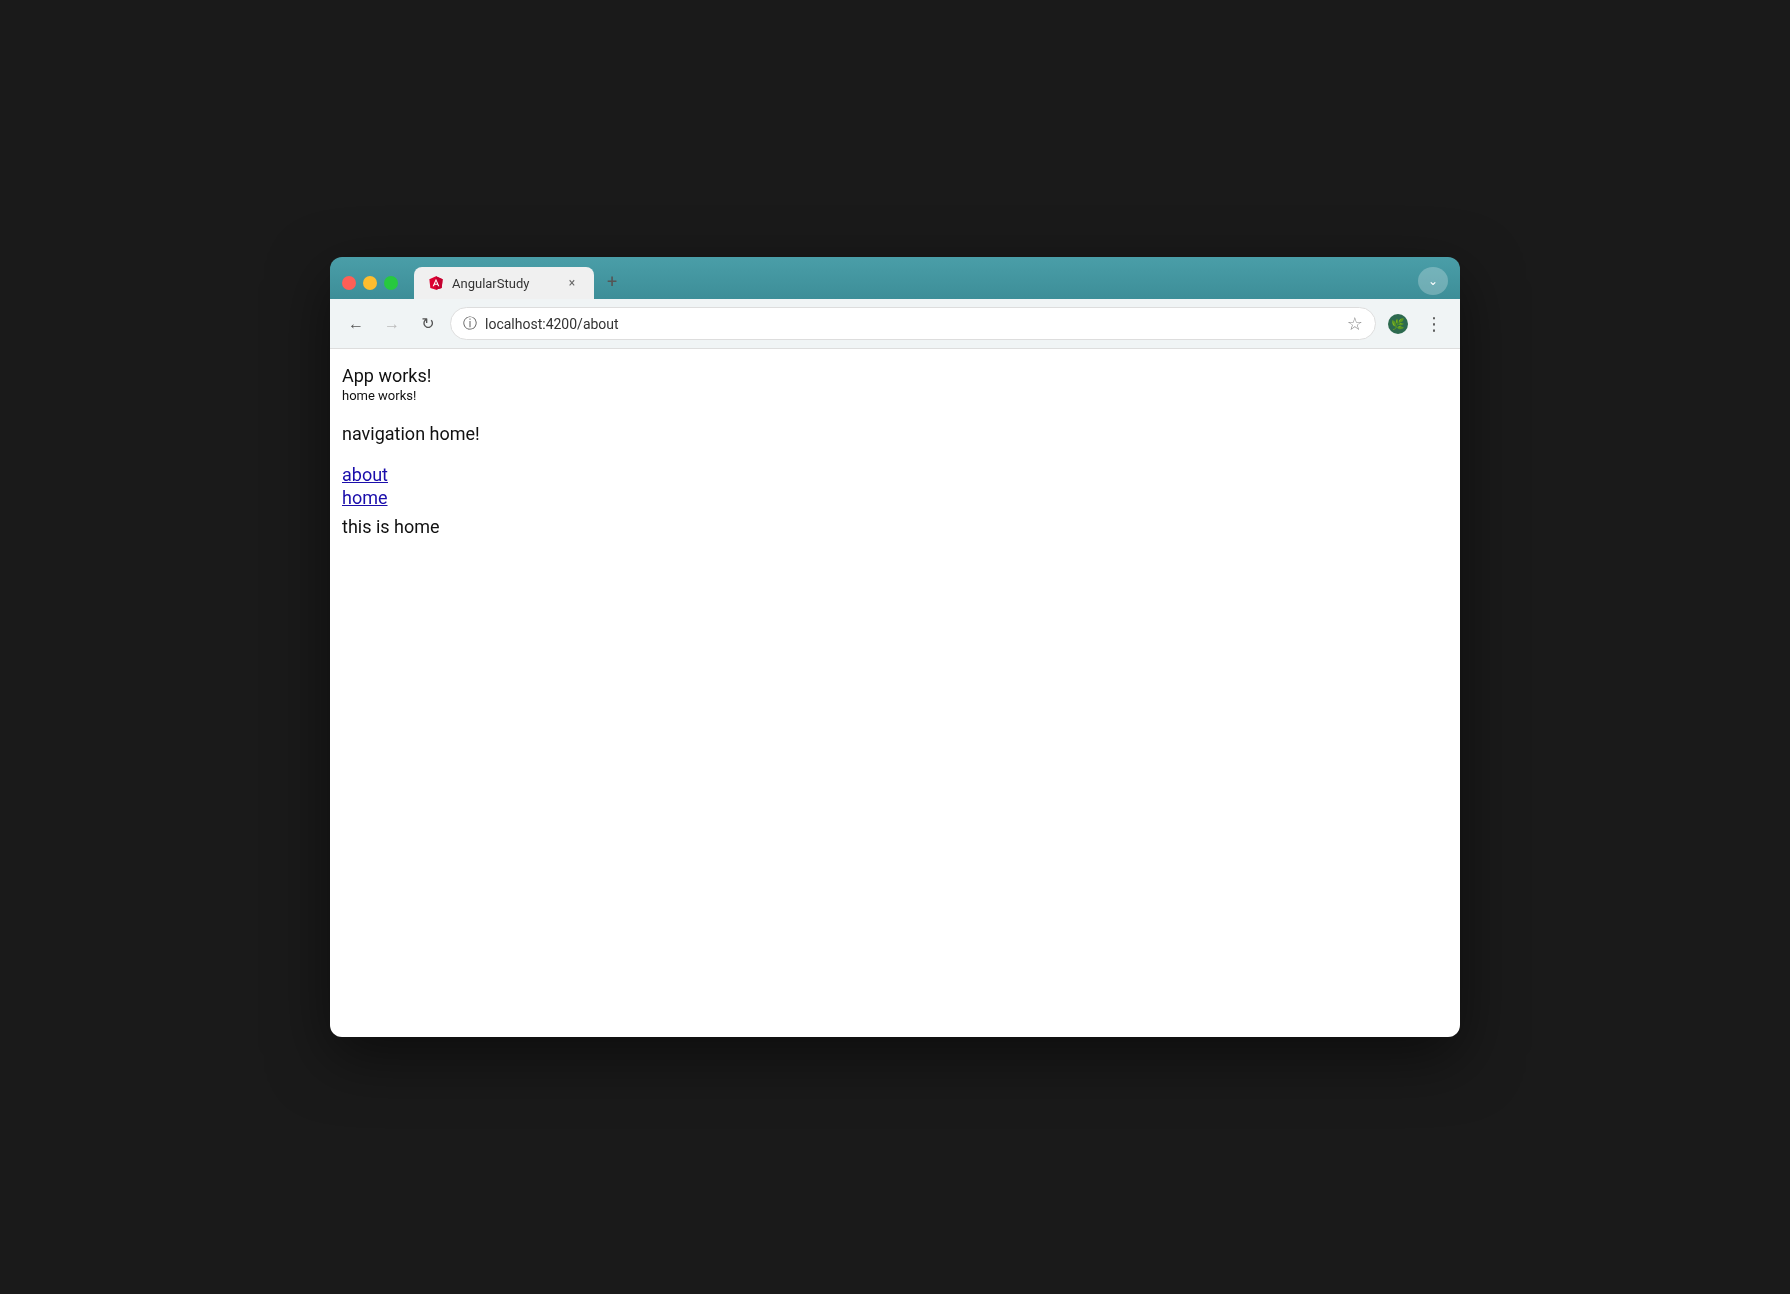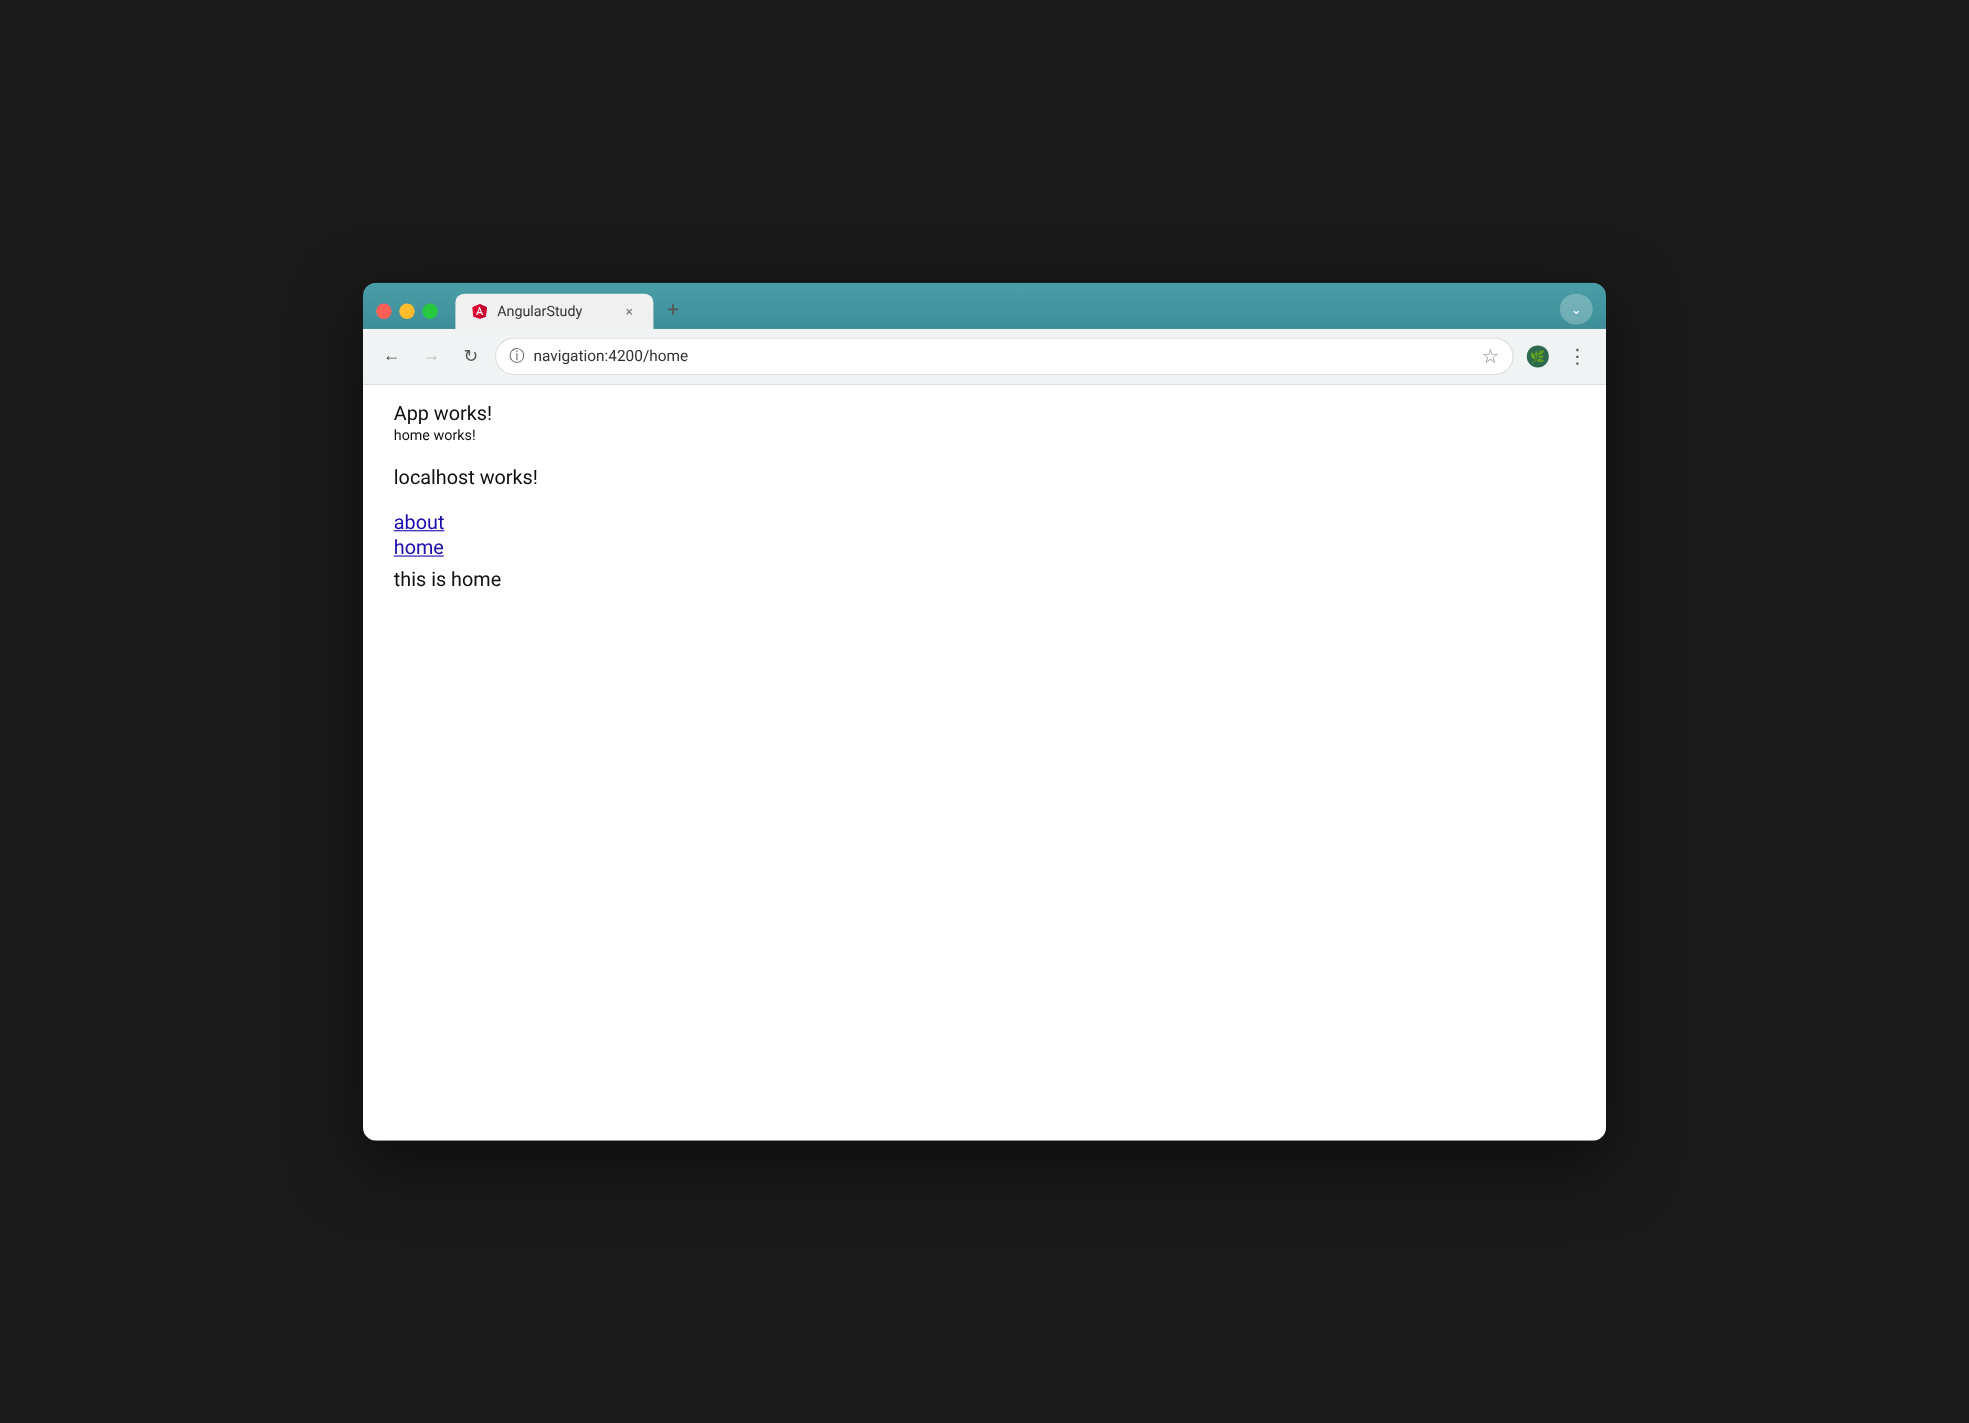--- a/index.html
+++ b/index.html
@@ -213,21 +213,21 @@
       justify-content: center;
       cursor: pointer;
       color: #555;
       font-size: 18px;
     }
 
     
     .page-content {
       flex: 1;
       background: white;
-      padding: 16px 28px;
+      padding: 16px 12px;
       overflow-y: auto;
     }
 
     .app-works {
       font-size: 18px;
       color: #111;
       margin-bottom: 2px;
     }
 
     .home-works {
@@ -288,35 +288,35 @@
     </div>
     <div class="tab-dropdown">⌄</div>
   </div>
 
   <div class="nav-bar">
     <button class="nav-btn">←</button>
     <button class="nav-btn disabled">→</button>
     <button class="nav-btn">↻</button>
     <div class="address-bar">
       <span class="address-info-icon">ⓘ</span>
-      <span class="address-text">navigation:4200/home</span>
+      <span class="address-text">localhost:4200/about</span>
       <span class="address-star">☆</span>
     </div>
     <div class="nav-extension">
       <svg width="22" height="22" viewBox="0 0 22 22">
         <ellipse cx="11" cy="11" rx="10" ry="10" fill="#2d6a4f"></ellipse>
         <text x="11" y="15" text-anchor="middle" fill="white" font-size="11">🌿</text>
       </svg>
     </div>
     <span class="nav-menu">⋮</span>
   </div>
 
   <div class="page-content">
     <p class="app-works">App works!</p>
     <p class="home-works">home works!</p>
-    <p class="nav-works">localhost works!</p>
+    <p class="nav-works">navigation home!</p>
     <div class="nav-links">
       <a class="nav-link" href="#">about</a>
       <a class="nav-link" href="#">home</a>
     </div>
     <p class="page-text">this is home</p>
   </div>
 </div>
 
 </body></html>

